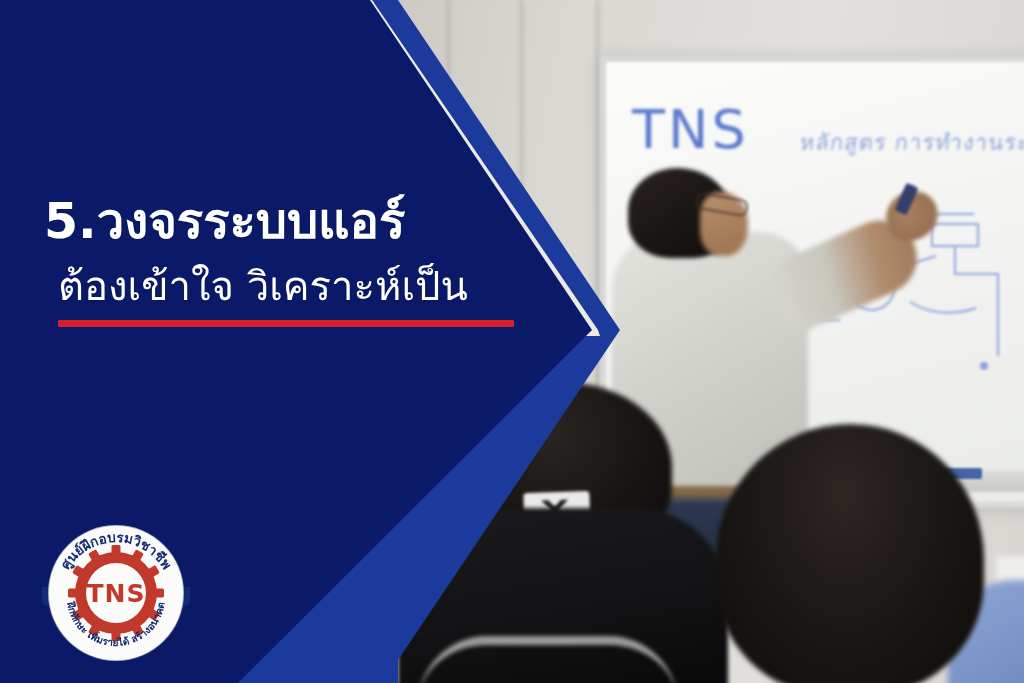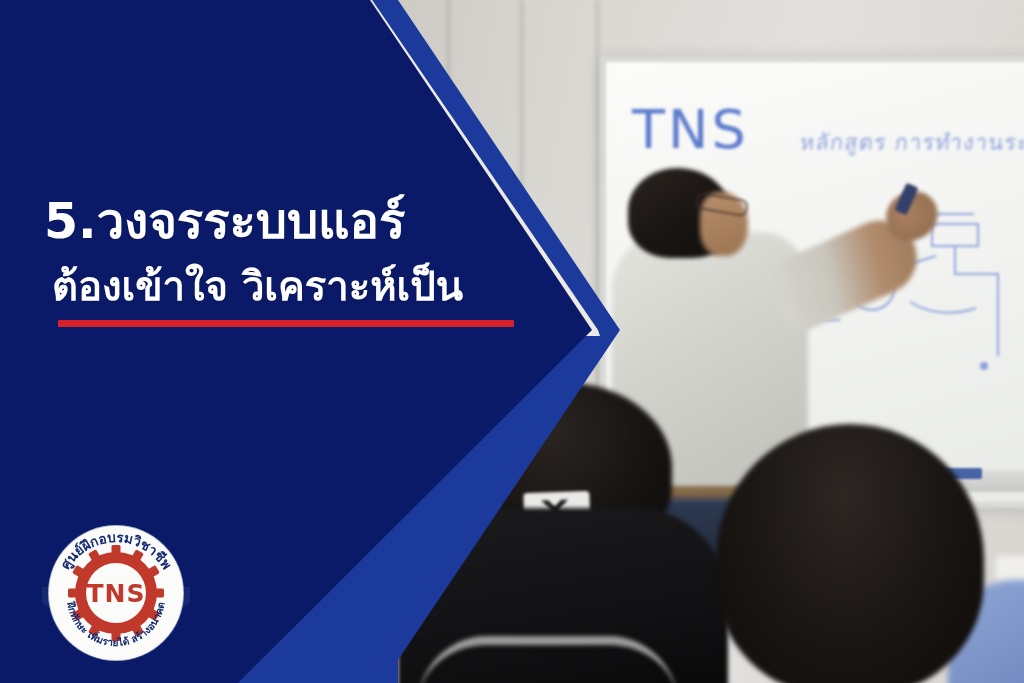--- a/index.html
+++ b/index.html
@@ -405,23 +405,23 @@
     line-height: 1.08;
     font-weight: 600;
     letter-spacing: 0px;
     white-space: nowrap;
     text-shadow: 0 1px 2px rgba(0,0,0,.18);
   }
   .headline-sub {
     color: #ffffff;
     font-size: 40px;
     line-height: 1.18;
-    font-weight: 700;
+    font-weight: 400;
     margin-top: 14px;
-    margin-left: 8px;
+    margin-left: 14px;
     white-space: nowrap;
     text-shadow: 0 1px 2px rgba(0,0,0,.16);
   }
   .headline-rule {
     margin-top: 10px;
     margin-left: 14px;
     width: 456px;
     height: 7px;
     background: #d6212b;
     border-radius: 1px;

